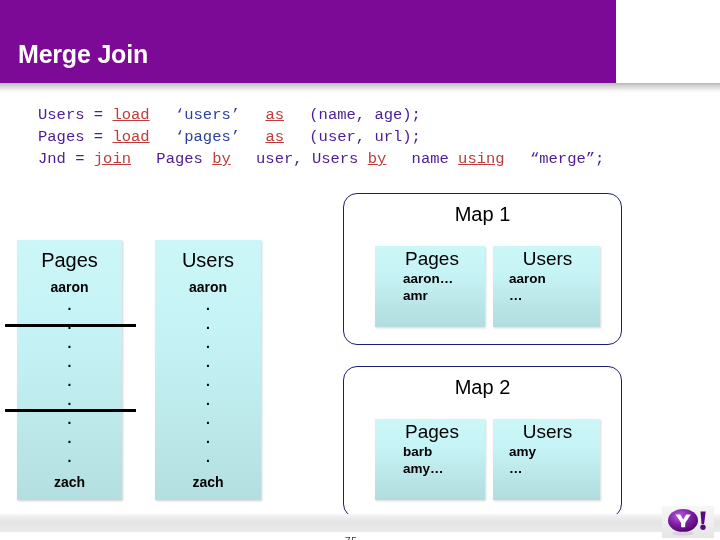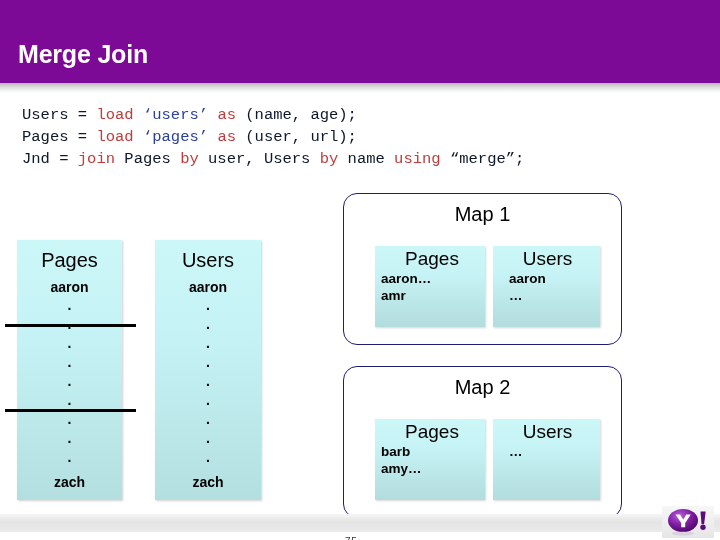--- a/index.html
+++ b/index.html
@@ -12,21 +12,21 @@
     overflow: hidden;
     background: #ffffff;
     font-family: "Liberation Sans", sans-serif;
     position: relative;
   }
 
   
   #slide-header {
     position: absolute;
     left: 0; top: 0;
-    width: 720px;
+    width: 616px;
     height: 83px;
     background: #7d0a96;
   }
   #slide-title {
     position: absolute;
     left: 18px;
     top: 40px;
     font-size: 25px;
     font-weight: bold;
     color: #ffffff;
@@ -45,23 +45,23 @@
   #code-block {
     position: absolute;
     left: 22px;
     top: 104px;
     font-family: "Liberation Mono", "DejaVu Sans Mono", monospace;
     font-size: 15.5px;
     line-height: 22px;
     color: #1a1a3c;
     white-space: pre;
   }
-  .kw  { color: #c23b3b; }
+  .kw  { color: #c23b3b; text-decoration: underline; }
   .str { color: #2b3fa0; text-align: right; }
-  .pln { color: #0f172a; }
+  .pln { color: #4c1d95; margin-left: 16px; }
 
   
   .cyanbox {
     position: absolute;
     background: linear-gradient(to bottom, #ccf7f9 0%, #c4f2f4 40%, #b4dfe0 100%);
     box-shadow: 1px 1px 2px rgba(120,120,120,0.35);
   }
   .col-title {
     font-size: 20px;
     color: #000000;
@@ -133,21 +133,21 @@
     text-align: center;
     line-height: 22px;
     margin-top: 2px;
   }
   .map-inner .m-row {
     font-size: 13.5px;
     font-weight: bold;
     color: #000000;
     text-align: left;
     line-height: 17px;
-    padding-left: 6px;
+    padding-left: 28px;
   }
   .map-inner.users .m-row { padding-left: 16px; }
   .map-inner.pages .m-title { padding-left: 4px; }
   .map-inner.users .m-title { padding-left: 2px; }
 
   
   #footer-strip {
     position: absolute;
     left: 0; top: 514px;
     width: 720px;
@@ -241,20 +241,21 @@
 
 <div class="map-group" id="map2-group">
   <div class="map-label">Map 2</div>
   <div class="map-inner pages">
     <div class="m-title">Pages</div>
     <div class="m-row">barb</div>
     <div class="m-row">amy…</div>
   </div>
   <div class="map-inner users">
     <div class="m-title">Users</div>
+    <div class="m-row">amy</div>
     <div class="m-row">…</div>
   </div>
 </div>
 
 <div id="footer-strip"></div>
 <div id="footer-strip-bottom"></div>
 <div id="page-number">- 75 -</div>
 
 <div id="yahoo-logo">
   <svg width="52" height="32" viewBox="0 0 52 32" xmlns="http://www.w3.org/2000/svg">

